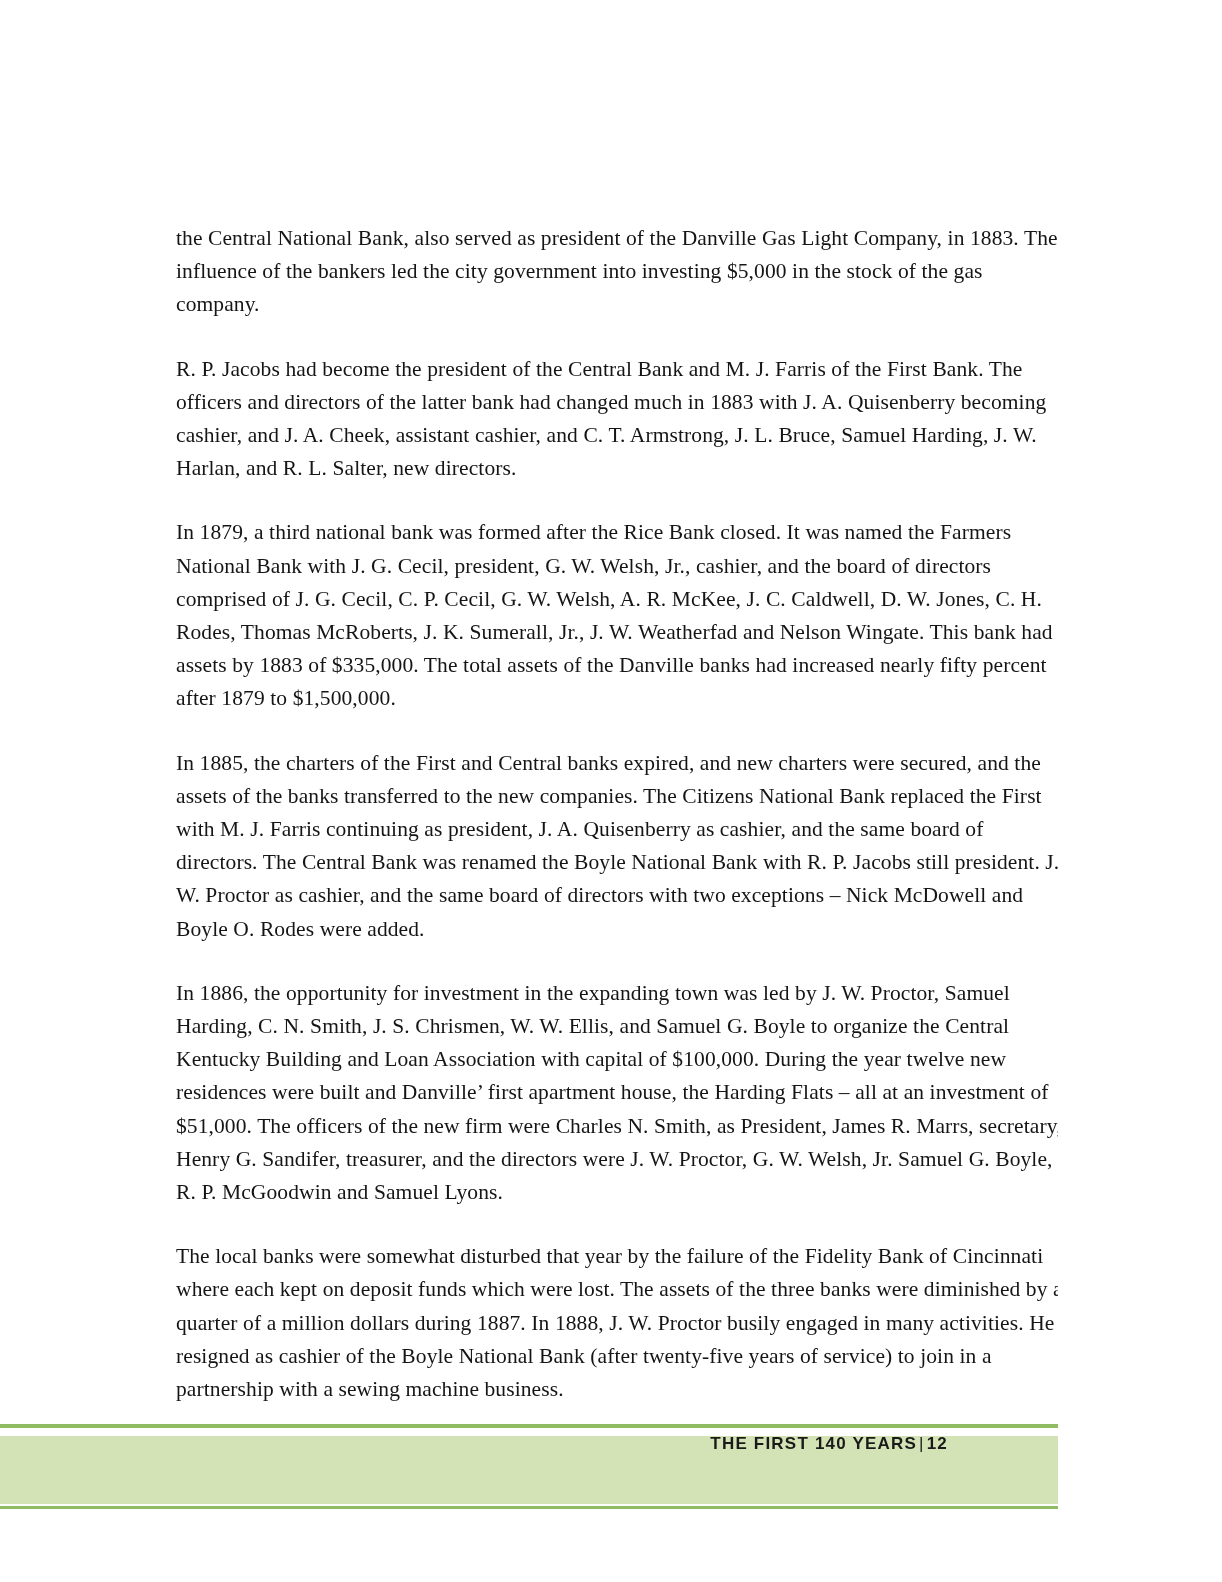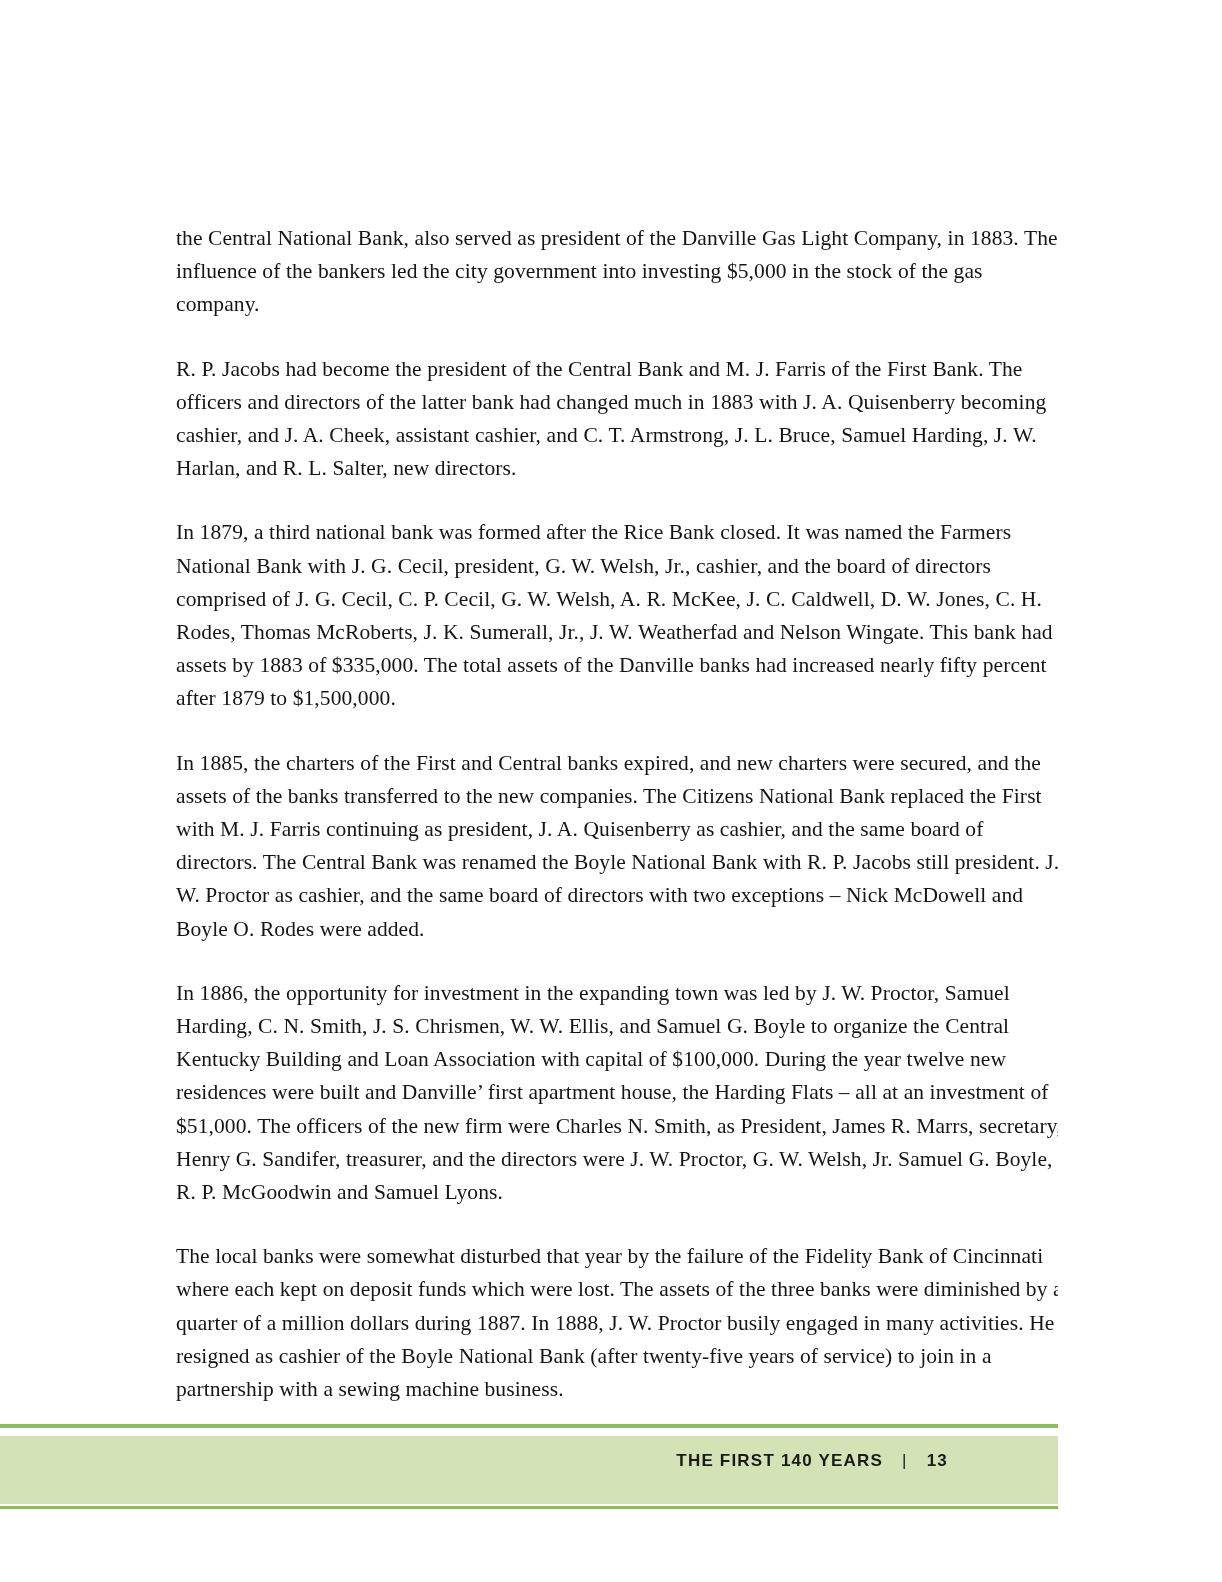--- a/index.html
+++ b/index.html
@@ -63,29 +63,29 @@
     position: absolute;
     left: 0;
     right: 0;
     top: 82px;
     height: 3px;
     background: #8fbc62;
   }
   .footer-text {
     position: absolute;
     right: 110px;
-    top: 27px;
+    top: 10px;
     font-family: "Liberation Sans", sans-serif;
     font-size: 17px;
     letter-spacing: 1.2px;
     color: #1a1a1a;
     font-weight: 700;
     display: flex;
     align-items: center;
-    gap: 19px;
+    gap: 2px;
   }
   .footer-title {
     font-weight: 700;
   }
   .footer-sep {
     font-weight: 400;
     color: #1a1a1a;
   }
   .footer-page {
     font-weight: 700;
@@ -105,17 +105,17 @@
     <p class="para">The local banks were somewhat disturbed that year by the failure of the Fidelity Bank of Cincinnati where each kept on deposit funds which were lost. The assets of the three banks were diminished by a quarter of a million dollars during 1887. In 1888, J. W. Proctor busily engaged in many activities. He resigned as cashier of the Boyle National Bank (after twenty-five years of service) to join in a partnership with a sewing machine business.</p>
   </div>
 
   <div class="footer">
     <div class="footer-rule-top"></div>
     <div class="footer-band"></div>
     <div class="footer-rule-bottom"></div>
     <div class="footer-text">
       <span class="footer-title">THE FIRST 140 YEARS</span>
       <span class="footer-sep">|</span>
-      <span class="footer-page">13</span>
+      <span class="footer-page">12</span>
     </div>
   </div>
 
 </div>
 
 </body></html>

